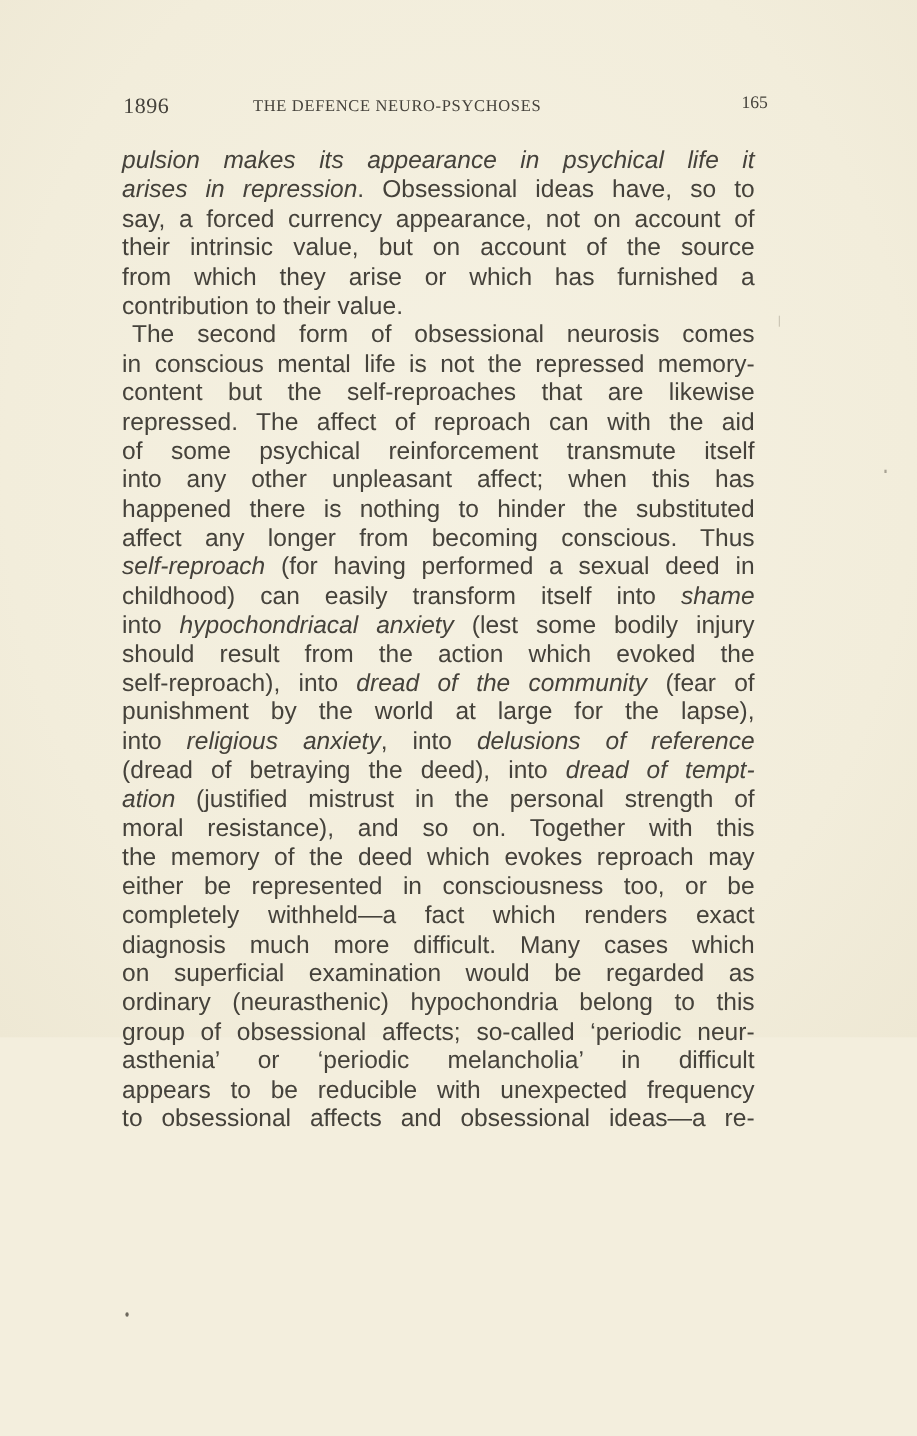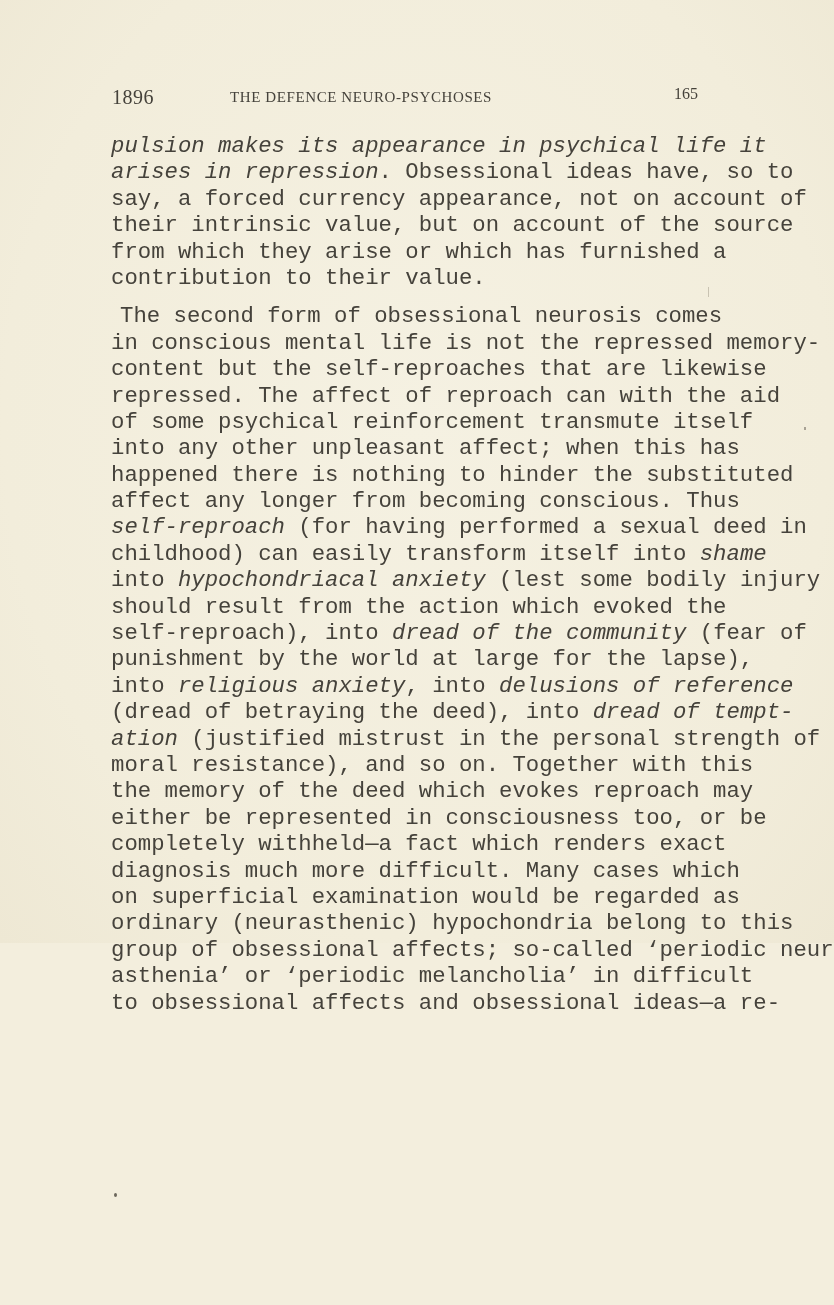--- a/index.html
+++ b/index.html
@@ -49,37 +49,36 @@
       position: absolute;
       right: -12px;
       top: -1px;
       font-size: 16px;
     }
     .body-text {
       position: absolute;
       left: 111px;
       top: 133px;
       width: 575px;
-      font-family: Liberation Mono, monospace;
+      font-family: Liberation Sans, sans-serif;
       font-size: 22.3px;
       line-height: 26.4px;
     }
     .line {
       display: block;
       text-align: justify;
       text-align-last: justify;
       white-space: nowrap;
       height: 26.4px;
     }
     .line.last {
       text-align-last: left;
     }
     .line.indent {
       padding-left: 9px;
-      margin-top: 12px;
     }
     .line span { white-space: pre; }
     .line em { font-style: italic; }
     .speck {
       position: absolute;
       left: 114px;
       top: 1193px;
       width: 3px;
       height: 4px;
       border-radius: 50%;
@@ -139,19 +138,20 @@
       <div class="line"><em>ation</em><span> (justified mistrust in the personal strength of</span></div>
       <div class="line"><span>moral resistance), and so on. Together with this</span></div>
       <div class="line"><span>the memory of the deed which evokes reproach may</span></div>
       <div class="line"><span>either be represented in consciousness too, or be</span></div>
       <div class="line"><span>completely withheld—a fact which renders exact</span></div>
       <div class="line"><span>diagnosis much more difficult. Many cases which</span></div>
       <div class="line"><span>on superficial examination would be regarded as</span></div>
       <div class="line"><span>ordinary (neurasthenic) hypochondria belong to this</span></div>
       <div class="line"><span>group of obsessional affects; so-called ‘periodic neur-</span></div>
       <div class="line"><span>asthenia’ or ‘periodic melancholia’ in difficult</span></div>
+      <div class="line"><span>appears to be reducible with unexpected frequency</span></div>
       <div class="line"><span>to obsessional affects and obsessional ideas—a re-</span></div>
     </div>
 
   <div class="speck"></div>
   <div class="edge-mark"></div>
   <div class="edge-mark2"></div>
 </div>
 
 </body></html>

